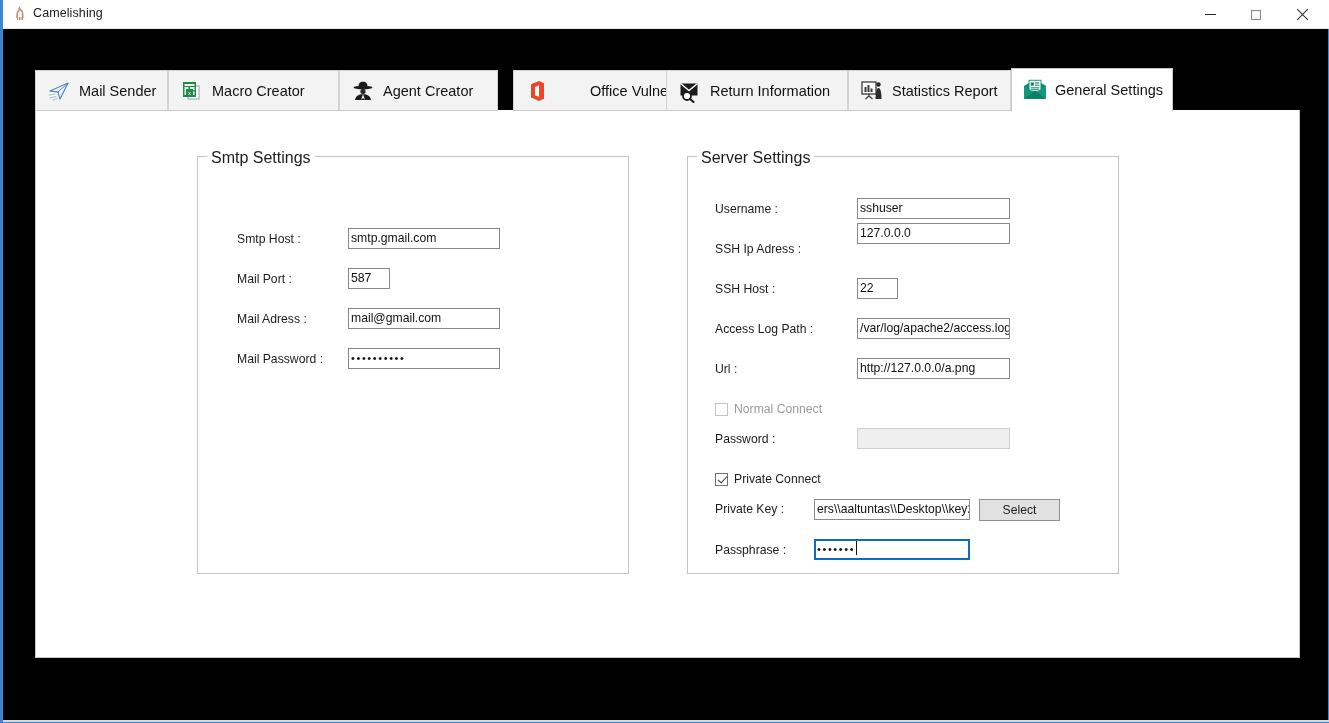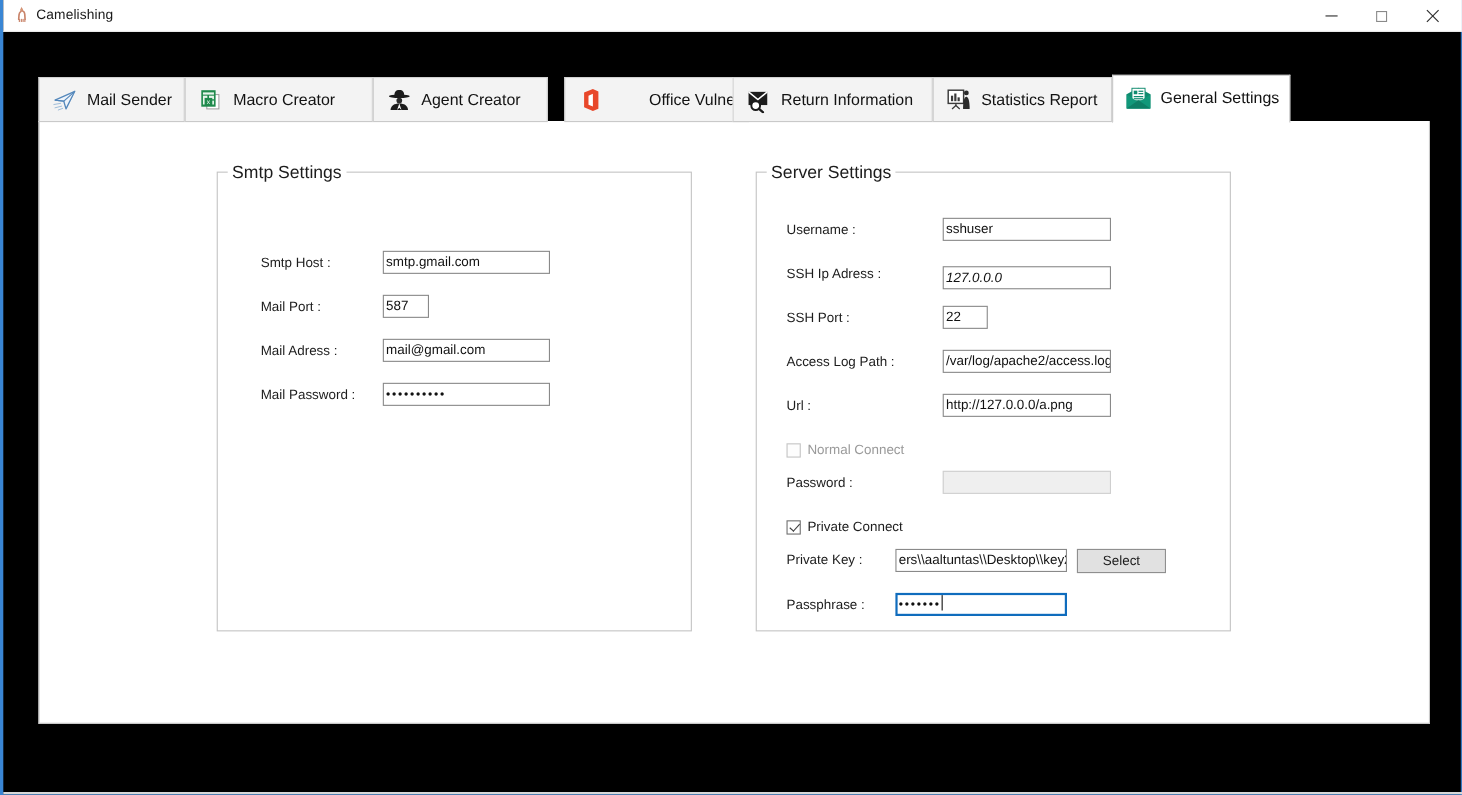--- a/index.html
+++ b/index.html
@@ -368,23 +368,23 @@
       </div>
     </div>
 
     <div class="groupbox" id="server-group">
       <span class="gb-title">Server Settings</span>
 
       <span class="field-label" style="left:27px; top:45px;">Username :</span>
       <div class="textbox" style="left:169px; top:41px; width:153px;">sshuser</div>
 
       <span class="field-label" style="left:27px; top:85px;">SSH Ip Adress :</span>
-      <div class="textbox" style="left:169px; top:85px; width:153px;font-style:italic;">127.0.0.0</div>
-
-      <span class="field-label" style="left:27px; top:125px;">SSH Port  :</span>
+      <div class="textbox" style="left:169px; top:66px; width:153px;">127.0.0.0</div>
+
+      <span class="field-label" style="left:27px; top:125px;">SSH Host  :</span>
       <div class="textbox" style="left:169px; top:121px; width:41px;">22</div>
 
       <span class="field-label" style="left:27px; top:165px;">Access Log Path :</span>
       <div class="textbox" style="left:169px; top:161px; width:153px;">/var/log/apache2/access.log</div>
 
       <span class="field-label" style="left:27px; top:205px;">Url :</span>
       <div class="textbox" style="left:169px; top:201px; width:153px;">http://127.0.0.0/a.png</div>
 
       <div class="checkrow" style="left:27px; top:245px;">
         <span class="cbox disabled"></span>

